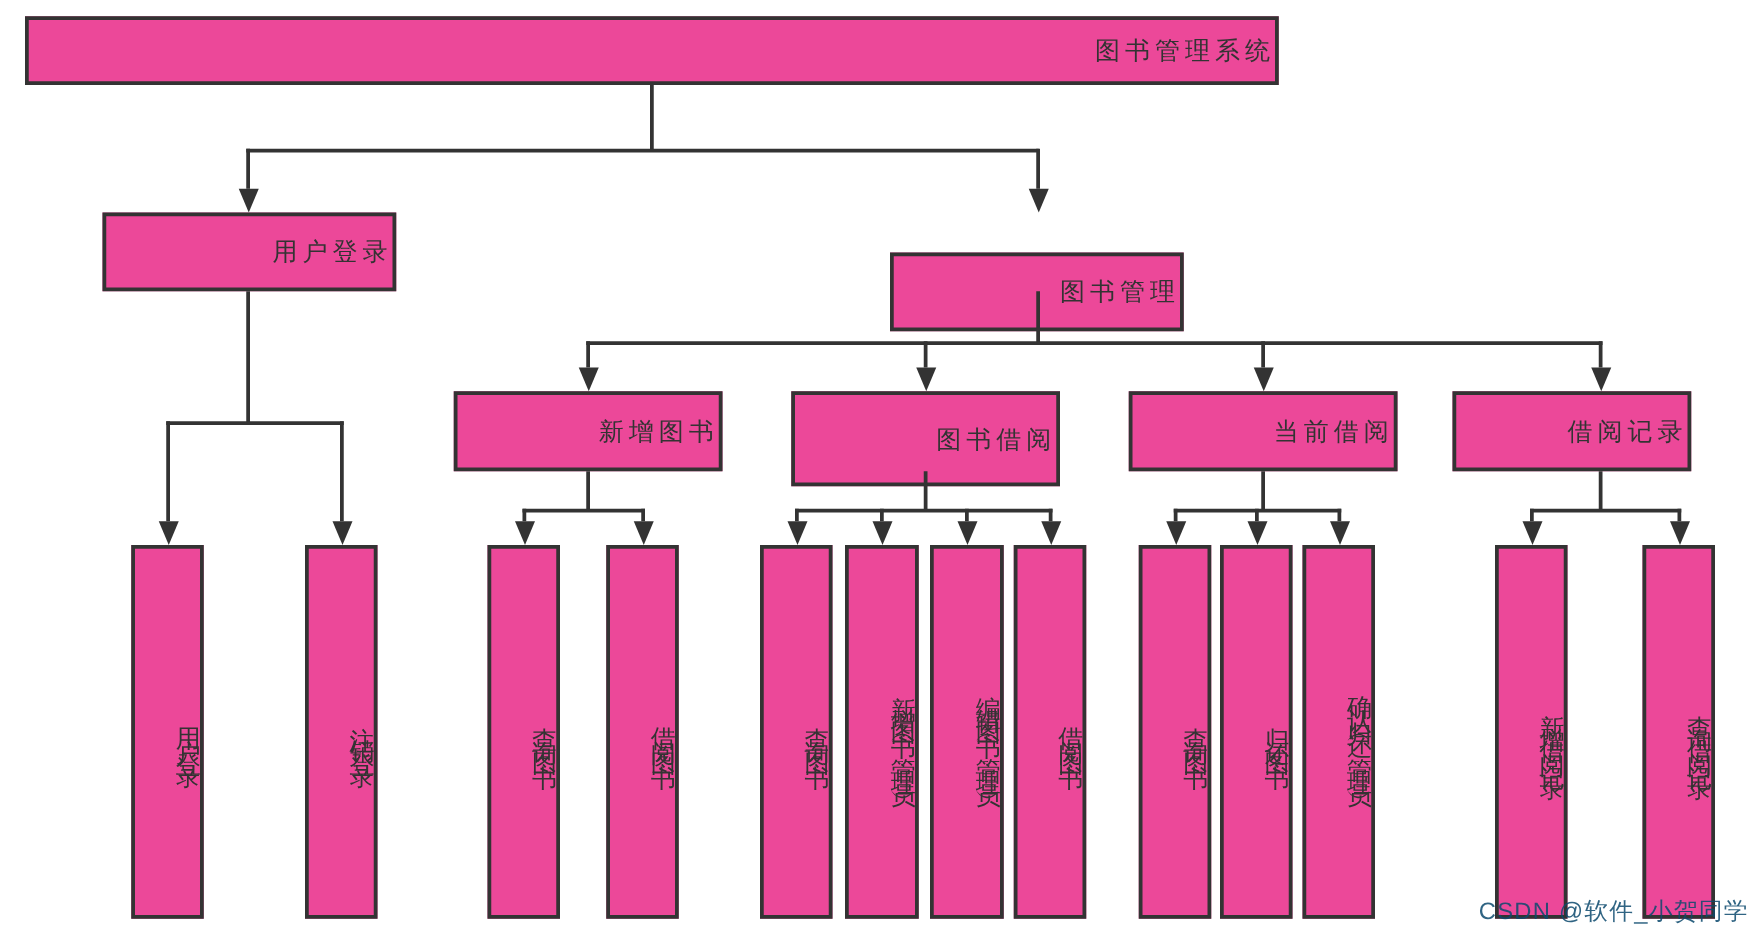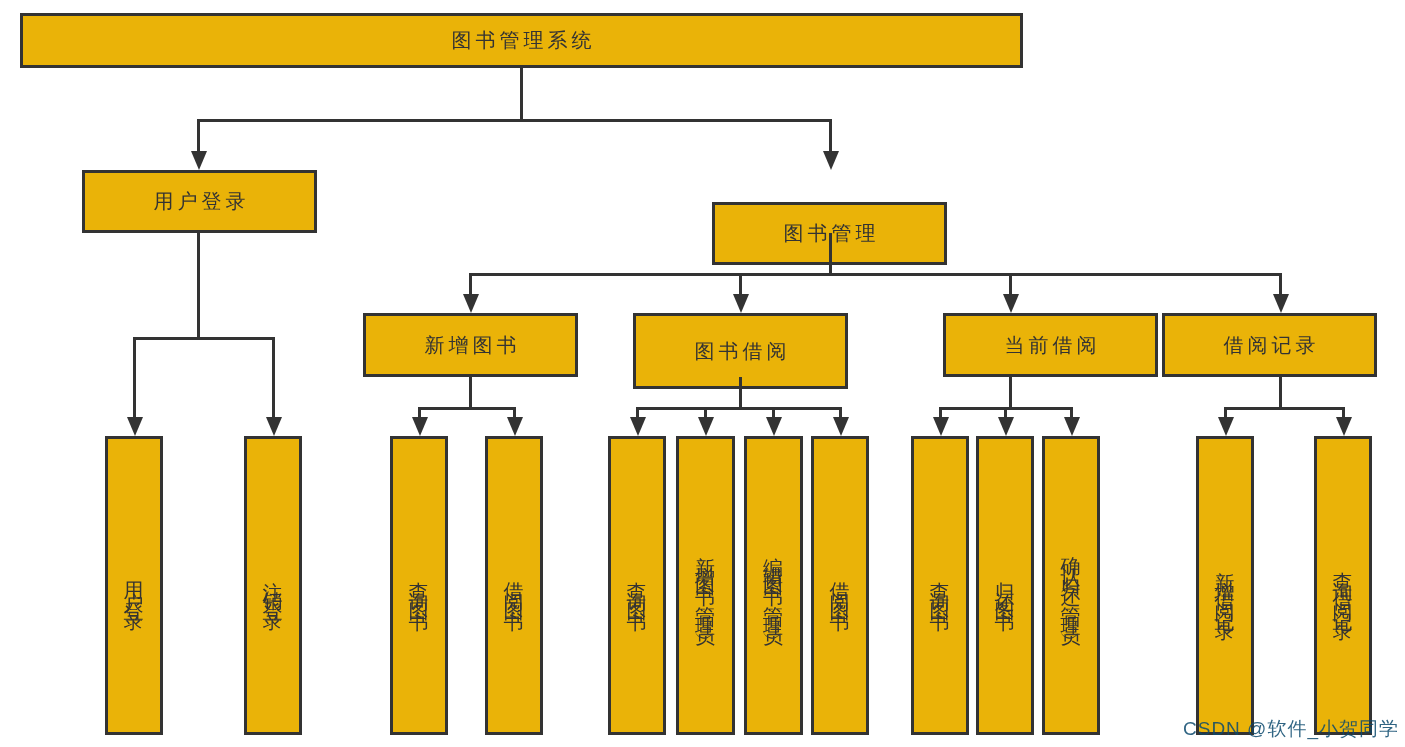--- a/index.html
+++ b/index.html
@@ -1,22 +1,22 @@
 <!DOCTYPE html>
 <html><head>
 <meta charset="utf-8">
 <style>
   html,body{margin:0;padding:0;background:#fff;}
   .canvas{
     position:relative;width:1405px;height:747px;background:#fff;overflow:hidden;
     font-family:"Liberation Sans","DejaVu Sans",sans-serif;color:#333;
   }
   .box{
-    position:absolute;box-sizing:border-box;border:3px solid #333;background:#eab308;
-    display:flex;align-items:center;justify-content:center;
+    position:absolute;box-sizing:border-box;border:3px solid #333;background:#ec4899;
+    display:flex;align-items:center;justify-content:flex-end;
   }
   .htext{font-size:20px;letter-spacing:4px;color:#333;white-space:nowrap;text-indent:4px;}
   .vtext{
     writing-mode:vertical-rl;text-orientation:mixed;
     font-size:20px;letter-spacing:10px;color:#333;line-height:1;
   }
   .v{position:absolute;width:3px;background:#333;}
   .h{position:absolute;height:3px;background:#333;}
   .arr{position:absolute;width:3px;background:#333;}
   .arr::after{
@@ -61,24 +61,24 @@
   <div class="arr" style="left:739px;top:273px;height:21px;"></div>
   <div class="arr" style="left:1009px;top:273px;height:21px;"></div>
   <div class="arr" style="left:1279px;top:273px;height:21px;"></div>
 
   <div class="box" style="left:363px;top:313px;width:215px;height:64px;">
     <span class="htext">新增图书</span>
   </div>
   <div class="box" style="left:633px;top:313px;width:215px;height:76px;">
     <span class="htext">图书借阅</span>
   </div>
-  <div class="box" style="left:903px;top:313px;width:215px;height:64px;margin-left:40px;">
+  <div class="box" style="left:903px;top:313px;width:215px;height:64px;">
     <span class="htext">当前借阅</span>
   </div>
-  <div class="box" style="left:1162px;top:313px;width:215px;height:64px;">
+  <div class="box" style="left:1162px;top:313px;width:191px;height:64px;">
     <span class="htext">借阅记录</span>
   </div>
 
   <div class="v" style="left:469px;top:377px;height:32px;"></div>
   <div class="h" style="left:418px;top:407px;width:98px;"></div>
   <div class="arr" style="left:418px;top:407px;height:10px;"></div>
   <div class="arr" style="left:513px;top:407px;height:10px;"></div>
 
   <div class="v" style="left:739px;top:377px;height:32px;"></div>
   <div class="h" style="left:636px;top:407px;width:206px;"></div>

